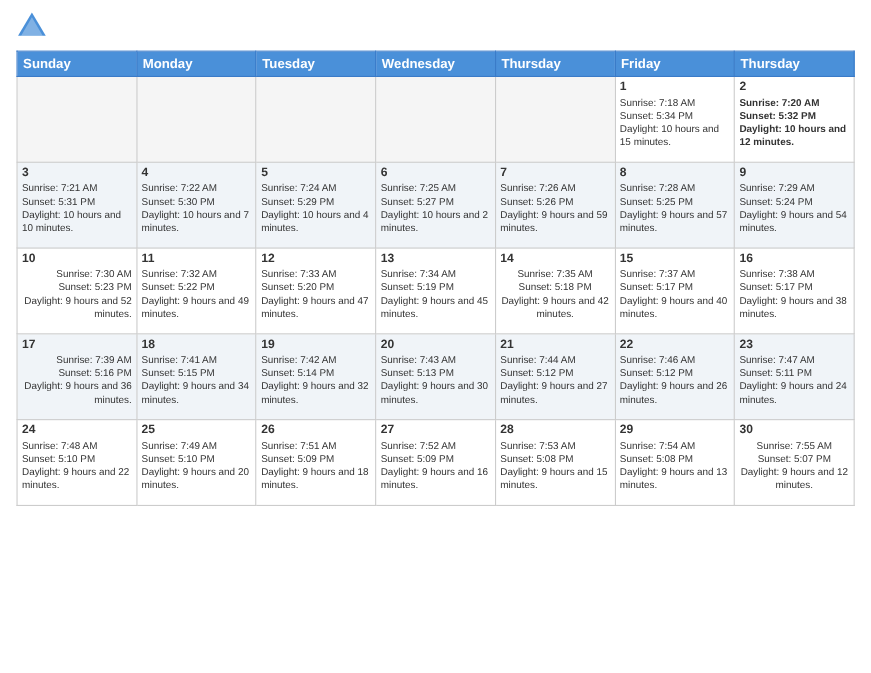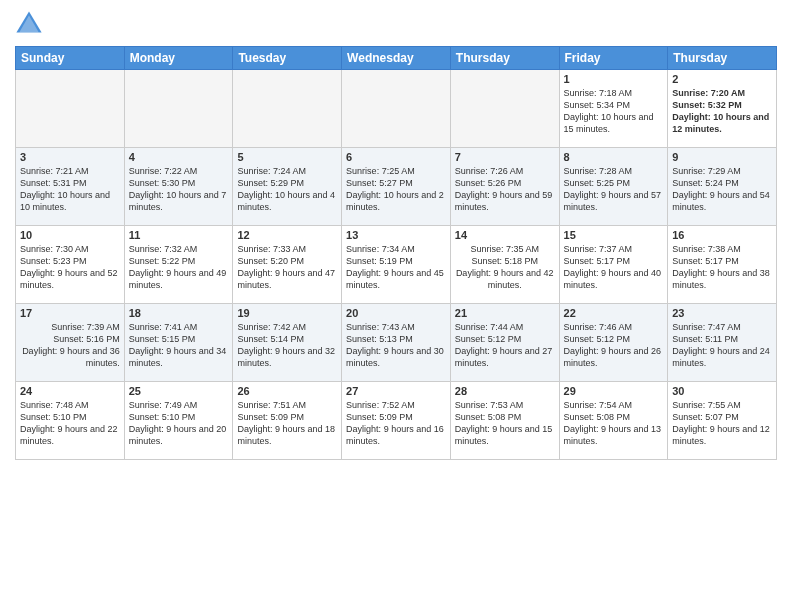--- a/index.html
+++ b/index.html
@@ -187,21 +187,21 @@
           <td class="alt-row">
             <span class="day-number">9</span>
             <div class="day-info" style="white-space: pre-line;">Sunrise: 7:29 AM
 Sunset: 5:24 PM
 Daylight: 9 hours and 54 minutes.</div>
           </td>
         </tr>
         <tr>
           <td>
             <span class="day-number">10</span>
-            <div class="day-info" style="white-space: pre-line;">Sunrise: 7:30 AM
+            <div class="day-info" style="white-space: pre-line; text-align: right;">Sunrise: 7:30 AM
 Sunset: 5:23 PM
 Daylight: 9 hours and 52 minutes.</div>
           </td>
           <td>
             <span class="day-number">11</span>
             <div class="day-info" style="white-space: pre-line;">Sunrise: 7:32 AM
 Sunset: 5:22 PM
 Daylight: 9 hours and 49 minutes.</div>
           </td>
           <td>
@@ -311,20 +311,20 @@
 Daylight: 9 hours and 15 minutes.</div>
           </td>
           <td>
             <span class="day-number">29</span>
             <div class="day-info" style="white-space: pre-line;">Sunrise: 7:54 AM
 Sunset: 5:08 PM
 Daylight: 9 hours and 13 minutes.</div>
           </td>
           <td>
             <span class="day-number">30</span>
-            <div class="day-info" style="white-space: pre-line;">Sunrise: 7:55 AM
+            <div class="day-info" style="white-space: pre-line; text-align: center;">Sunrise: 7:55 AM
 Sunset: 5:07 PM
 Daylight: 9 hours and 12 minutes.</div>
           </td>
         </tr>
       </tbody>
   </table>
 </div>
 
 </body></html>

